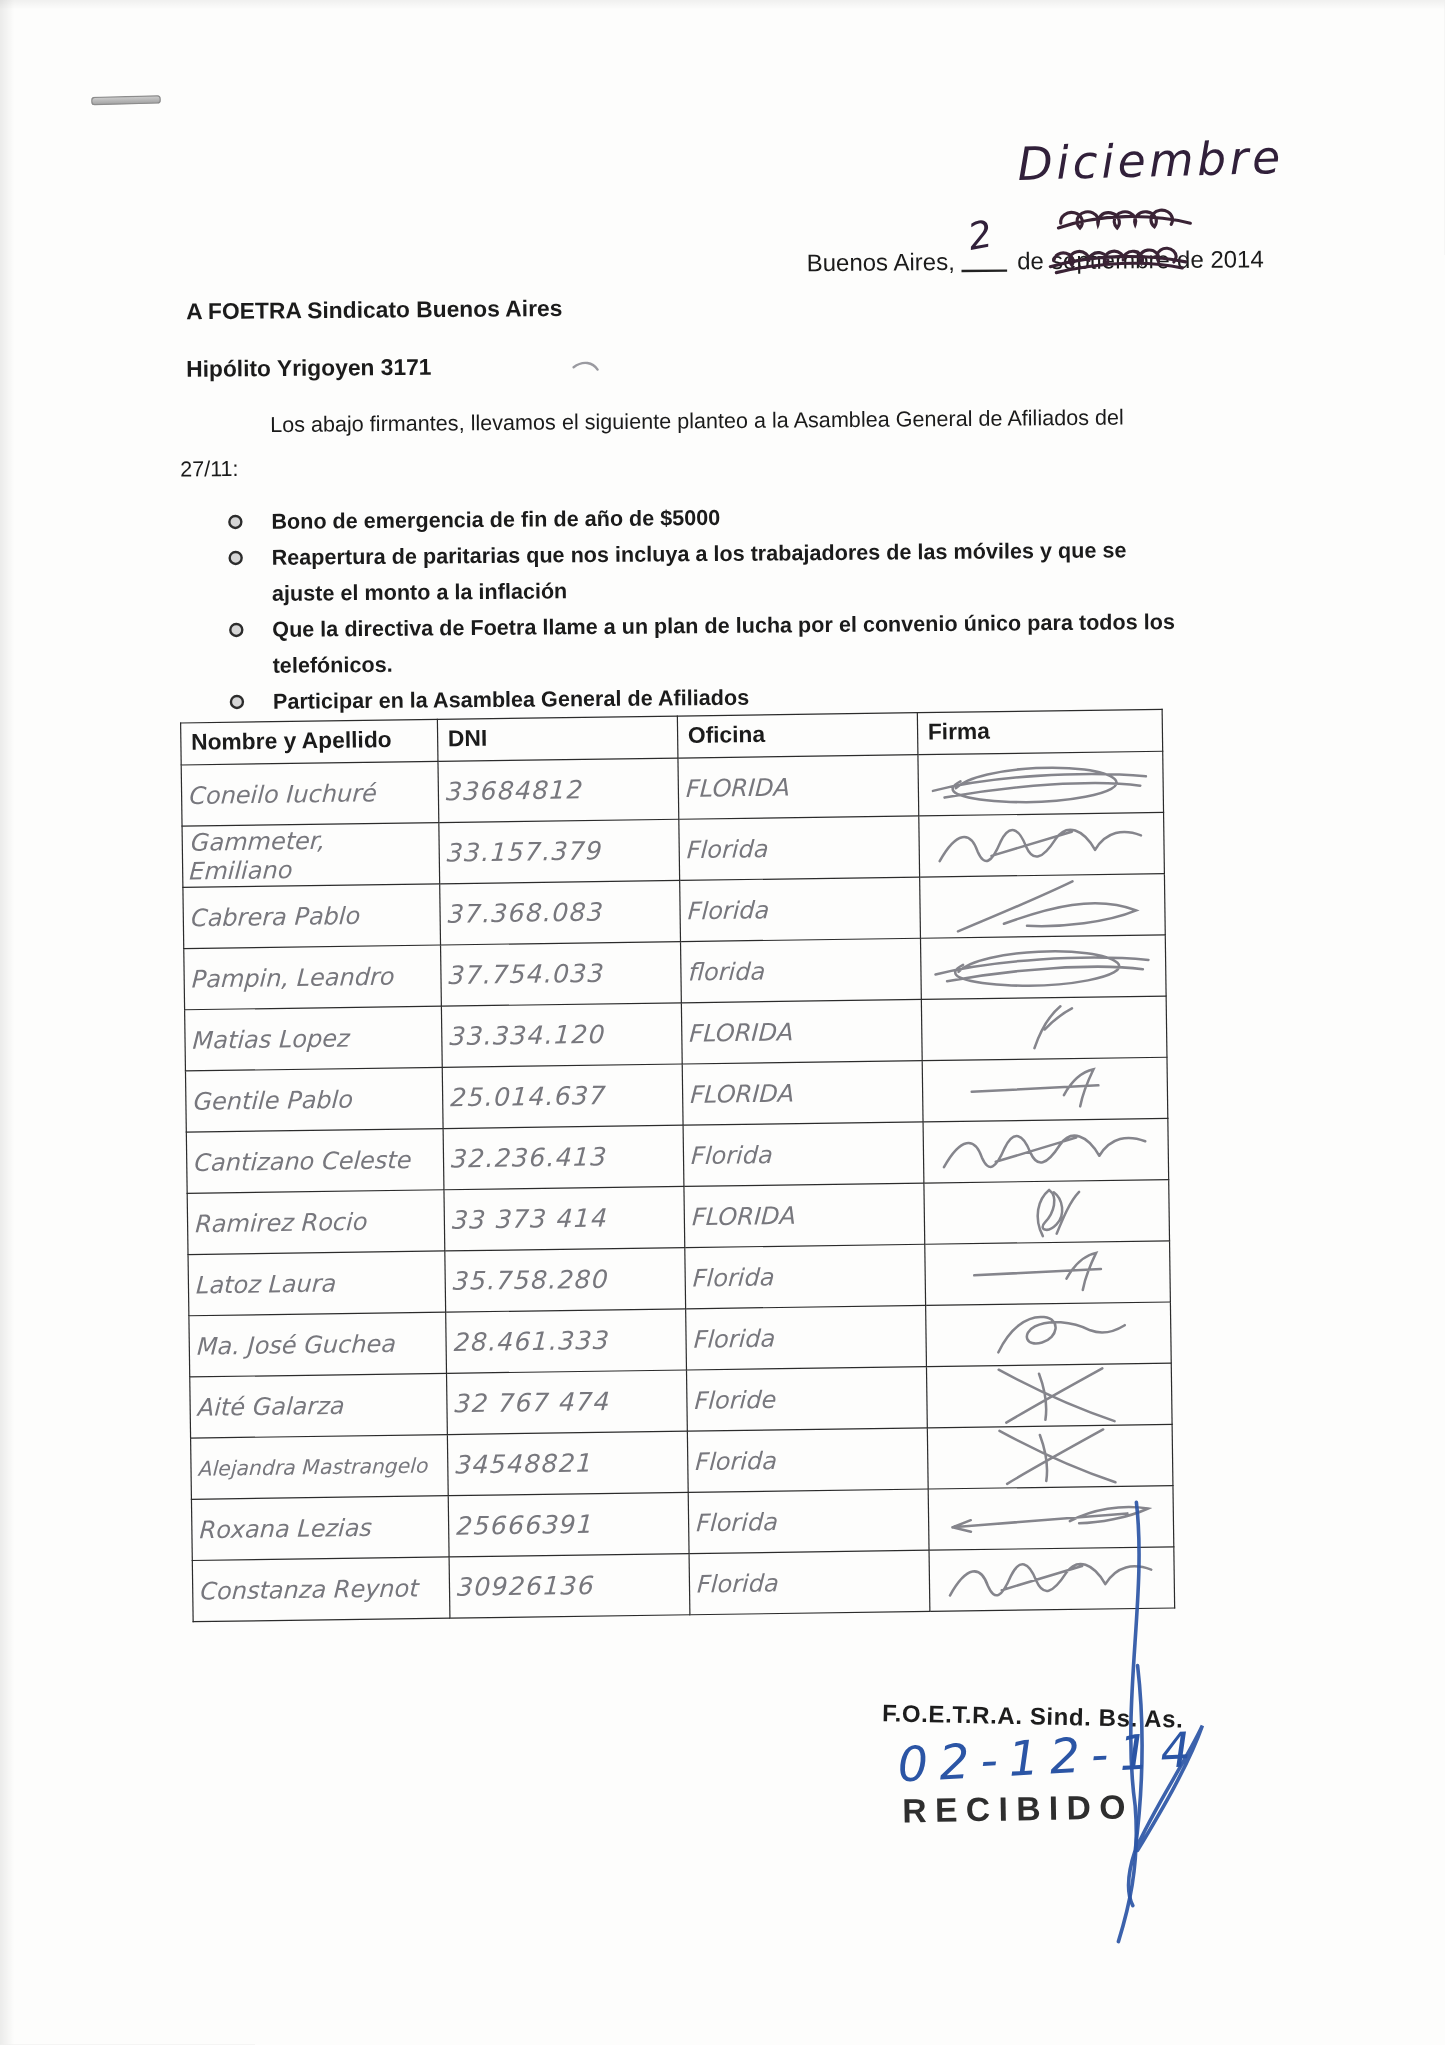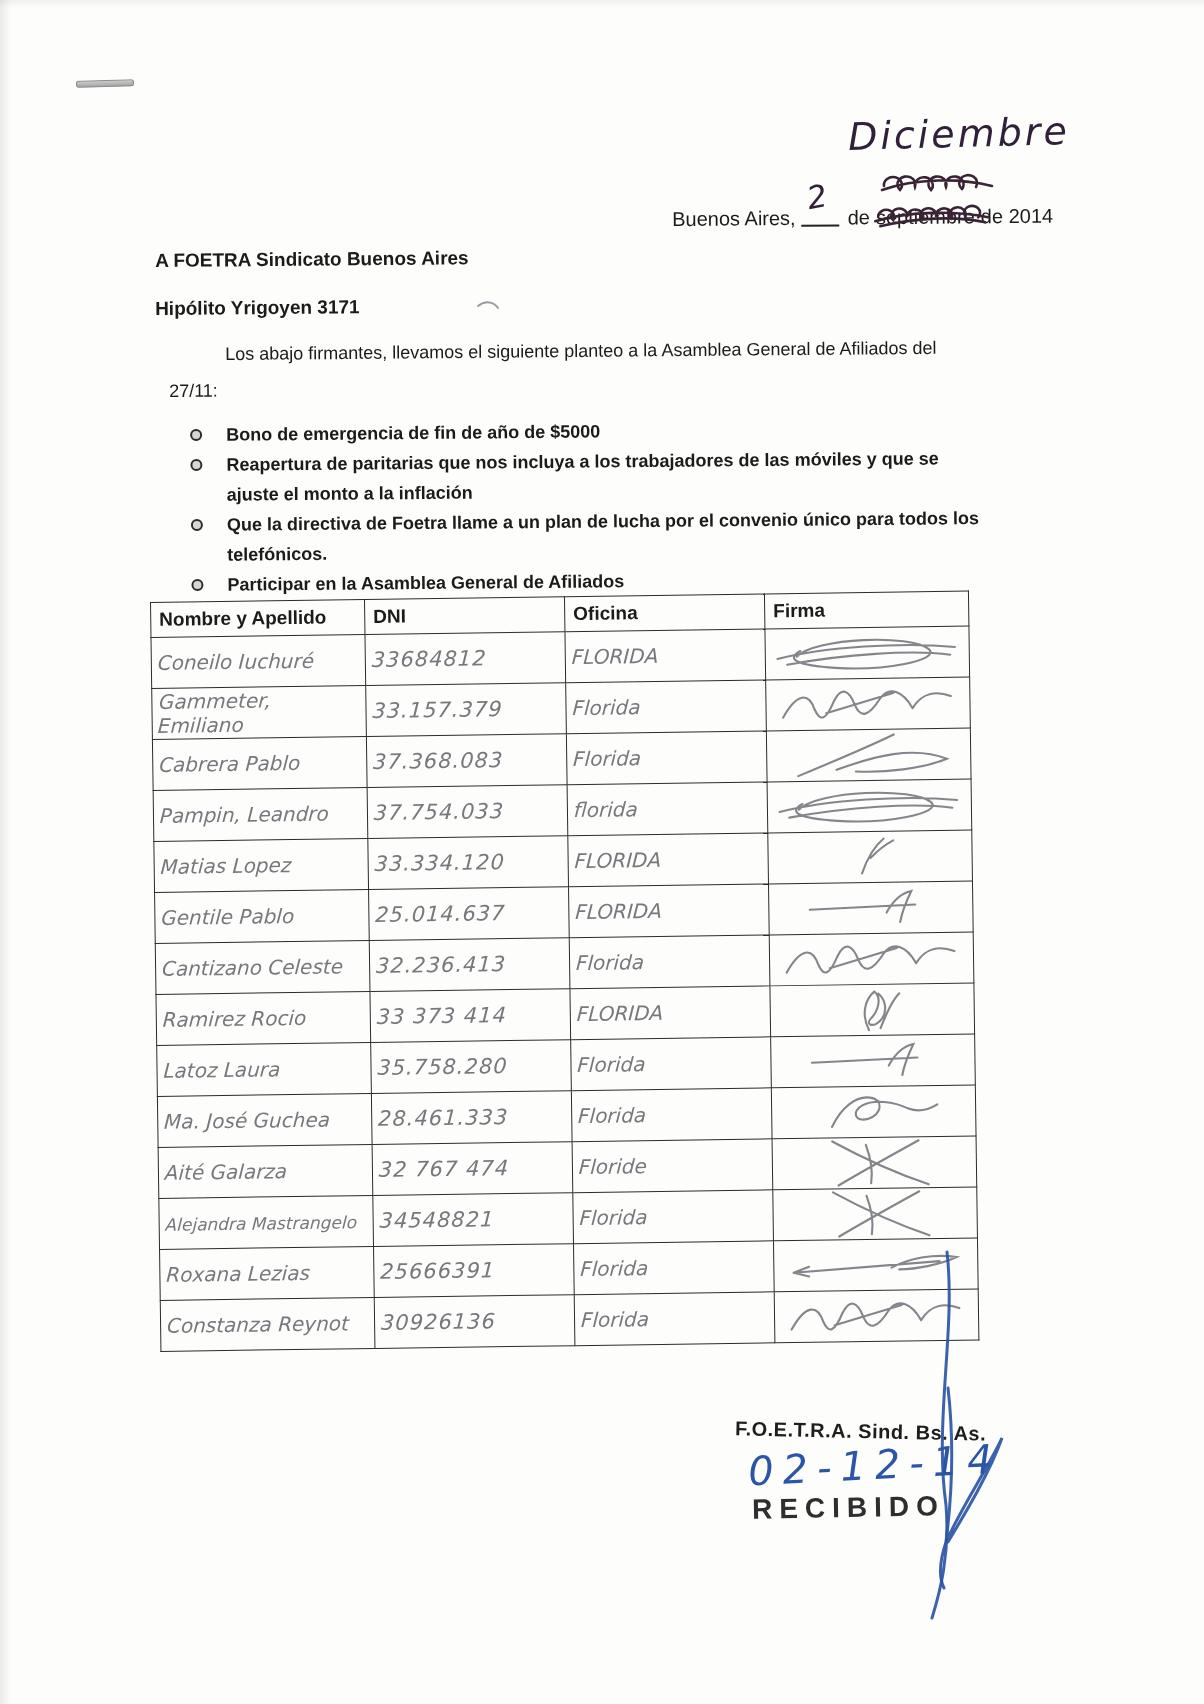--- a/index.html
+++ b/index.html
@@ -21,21 +21,21 @@
   .tilt{transform:rotate(-0.5deg);transform-origin:left top;}
   .dateline{left:672px;top:196px;font-size:20px;display:flex;align-items:baseline;gap:6px;white-space:nowrap;}
   .day-slot{position:relative;width:40px;height:30px;display:inline-block;}
   .day-slot .day{position:absolute;left:6px;top:-16px;font-size:31px;transform:rotate(-10deg);}
   .day-slot .rule{position:absolute;left:0;bottom:-2px;width:38px;height:2px;background:#222;}
   .struck{position:relative;display:inline-block;}
   .struck svg{position:absolute;left:-6px;top:-10px;pointer-events:none;}
   .recipient{left:155px;top:250px;font-size:19px;font-weight:bold;}
   .address{left:155px;top:298px;font-size:19px;font-weight:bold;}
   .intro1{left:225px;top:344px;font-size:18px;width:780px;}
-  .intro2{left:169px;top:381px;font-size:18px;}
+  .intro2{left:150px;top:381px;font-size:18px;}
   .bullets{left:190px;top:420px;width:795px;margin:0;padding:0;list-style:none;}
   .bullets li{display:grid;grid-template-columns:36px 1fr;font-weight:bold;font-size:18px;line-height:30px;}
   .ring{width:8px;height:8px;border:2.5px solid #2c2c2c;border-radius:50%;background:#d6d6d6;margin-top:9px;justify-self:start;}
   
   .sigtable{left:150px;top:602px;transform:rotate(-0.8deg);transform-origin:left top;}
   table{border-collapse:collapse;width:818px;table-layout:fixed;}
   th,td{border:1.7px solid #2b2b2b;overflow:hidden;}
   th{height:30px;text-align:left;padding:2px 8px;font-size:19px;font-weight:600;}
   td{height:50px;padding:0 6px;vertical-align:middle;}
   td.name{font-size:20px;}

